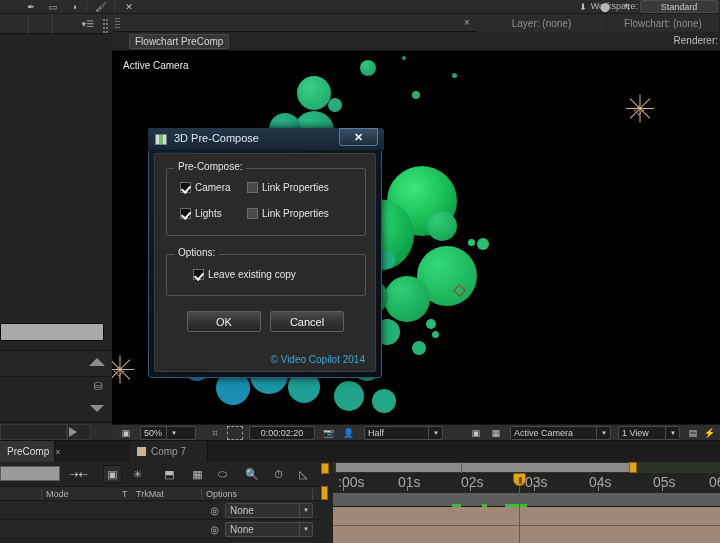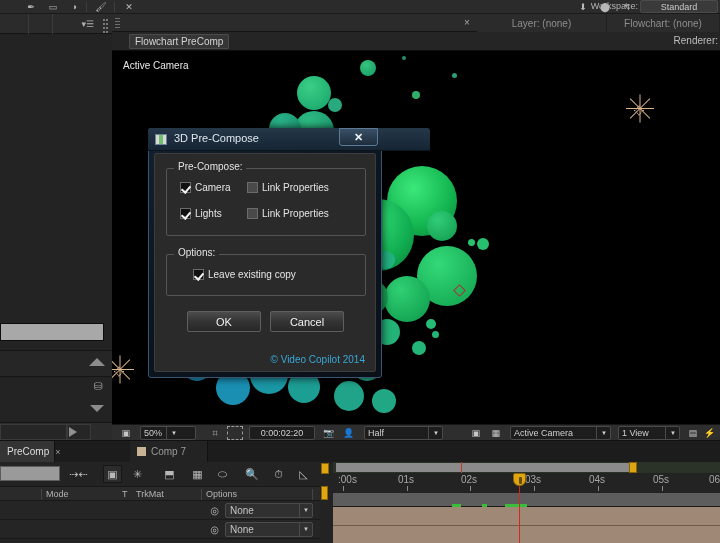--- a/index.html
+++ b/index.html
@@ -277,21 +277,21 @@
   .wa-handle {
     position: absolute; top: 0; width: 8px; height: 11px;
     background: #e0a513; border: 1px solid #8a6406;
   }
   .wa-tick { position: absolute; top: 0; width: 1px; height: 11px; background: #c0392b; }
   .ruler {
     position: absolute; left: 0; top: 11px; width: 387px; height: 20px;
     background: #232323;
   }
   .ruler .tl {
-    position: absolute; top: 1px; font-size: 10px; color: #a7a7a7; white-space: nowrap;
+    position: absolute; top: 1px; font-size: 14px; color: #a7a7a7; white-space: nowrap;
   }
   .ruler .tk { position: absolute; top: 13px; width: 1px; height: 5px; background: #8a8a8a; }
   .cti {
     position: absolute; top: 11px; width: 13px; height: 13px;
     background: #e0a513; border: 1px solid #8a6406; border-radius: 2px 2px 6px 6px;
     z-index: 6;
   }
   .cti::after {
     content: ""; position: absolute; left: 5px; top: 3px; width: 3px; height: 7px;
     background: #6b4c04; border-radius: 1px;
@@ -329,21 +329,21 @@
     z-index: 100;
   }
   .dlg-glow {
     position: absolute; inset: 0;
     background: linear-gradient(150deg, #13202e 0%, #0c1620 45%, #0a1018 100%);
     border: 1px solid #3a5570;
     border-radius: 3px;
     box-shadow: 0 0 8px rgba(0,0,0,.8);
   }
   .dlg-titlebar {
-    position: absolute; left: 0; top: 0; width: 282px; height: 23px;
+    position: absolute; left: 0; top: 0; width: 236px; height: 23px;
     background: linear-gradient(180deg, #243748 0%, #162534 100%);
     border-bottom: 1px solid #0c141c;
     border-radius: 3px 3px 0 0;
   }
   .dlg-icon {
     position: absolute; left: 7px; top: 6px; width: 12px; height: 11px;
     background: #1b2b3a; border: 1px solid #6d8296;
     display: flex;
   }
   .dlg-icon i { flex: 1; }

